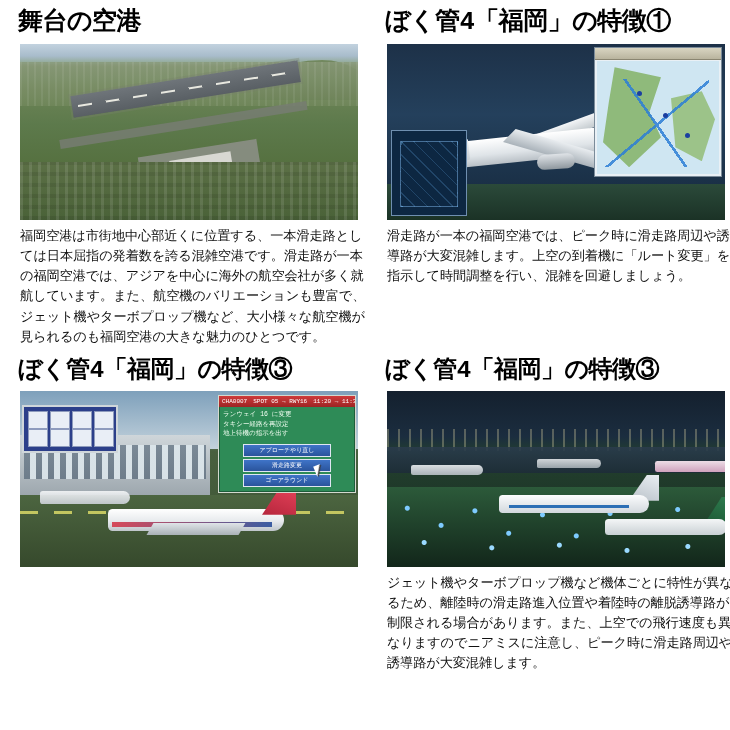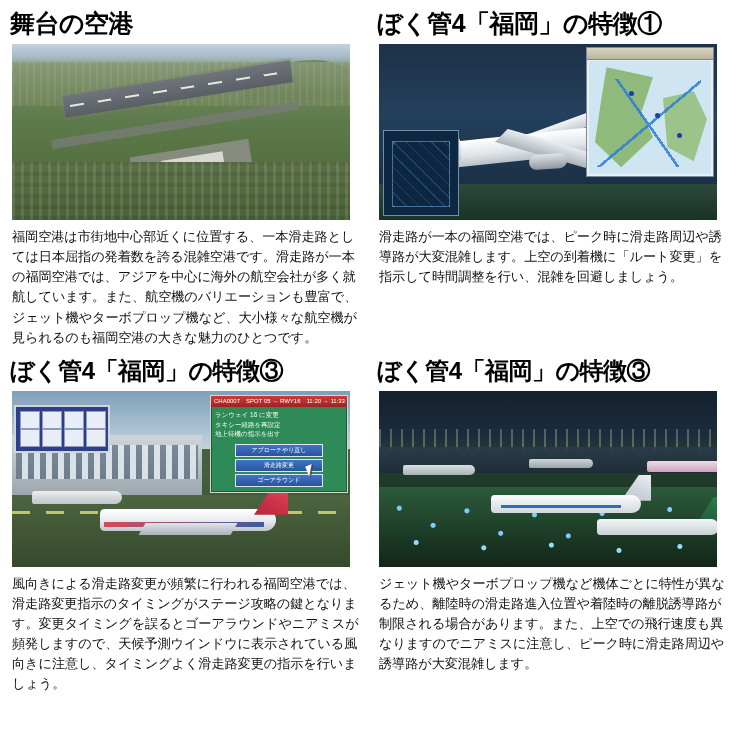--- a/index.html
+++ b/index.html
@@ -12,21 +12,22 @@
     background: #ffffff;
     font-family: "Liberation Sans", sans-serif;
     color: #1a1a1a;
     overflow: hidden;
   }
   .page {
     position: relative;
     width: 696px;
     height: 730px;
     box-sizing: border-box;
-    padding: 10px 8px 0 8px;
+    padding: 10px 8px 0 16px;
+    font-family: Liberation Mono, monospace;
   }
   .grid {
     display: grid;
     grid-template-columns: 355px 355px;
     grid-template-rows: auto auto;
     column-gap: 12px;
     row-gap: 10px;
   }
   .panel {
     width: 355px;
@@ -489,21 +490,20 @@
             <div>ランウェイ 16 に変更</div>
             <div>タキシー経路を再設定</div>
             <div>地上待機の指示を出す</div>
           </div>
           <div class="btn">アプローチやり直し</div>
           <div class="btn">滑走路変更</div>
           <div class="btn">ゴーアラウンド</div>
         </div>
         <div class="cursor"></div>
       </div>
-      <p class="caption">風向きによる滑走路変更が頻繁に行われる福岡空港では、滑走路変更指示のタイミングがステージ攻略の鍵となります。変更タイミングを誤るとゴーアラウンドやニアミスが頻発しますので、天候予測ウインドウに表示されている風向きに注意し、タイミングよく滑走路変更の指示を行いましょう。</p>
     </div>
 
     <div class="panel">
       <h2 class="panel-title small">ぼく管4「福岡」の特徴③</h2>
       <div class="figure f4">
         <div class="skyline"></div>
         <div class="bldg"></div>
         <div class="ac-far"></div>
         <div class="ac-far2"></div>
         <div class="ac-pink"></div>

